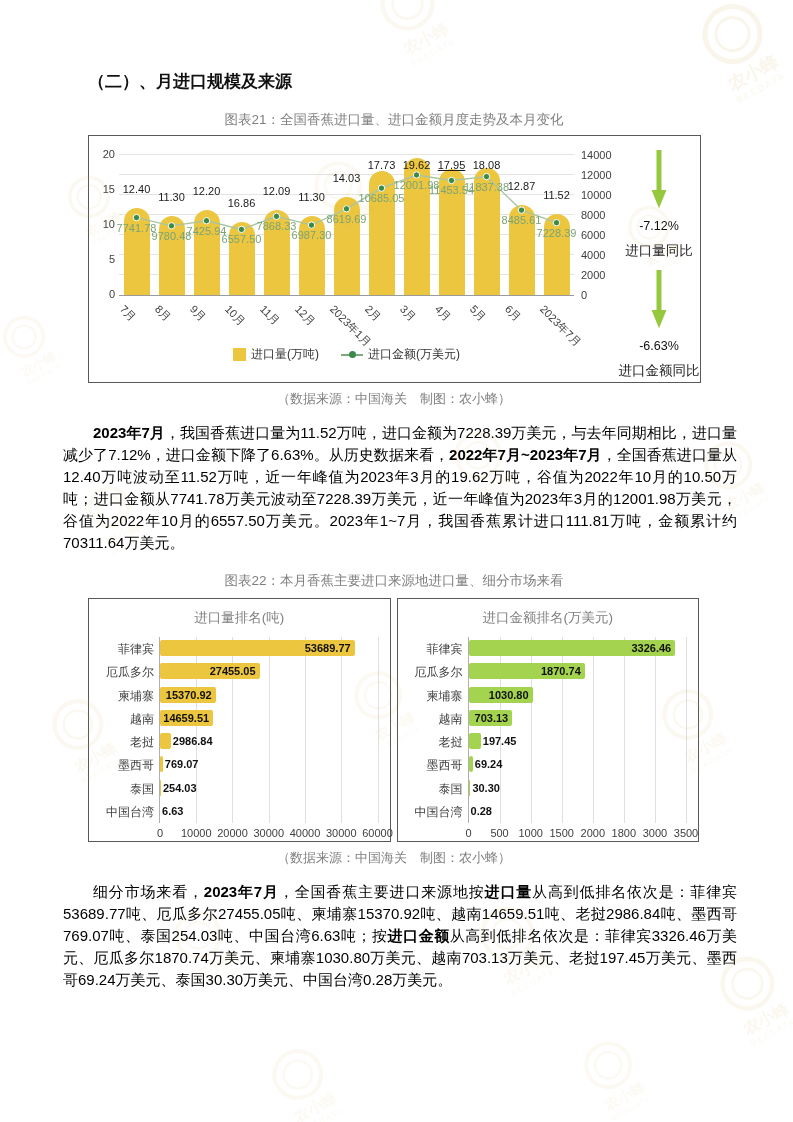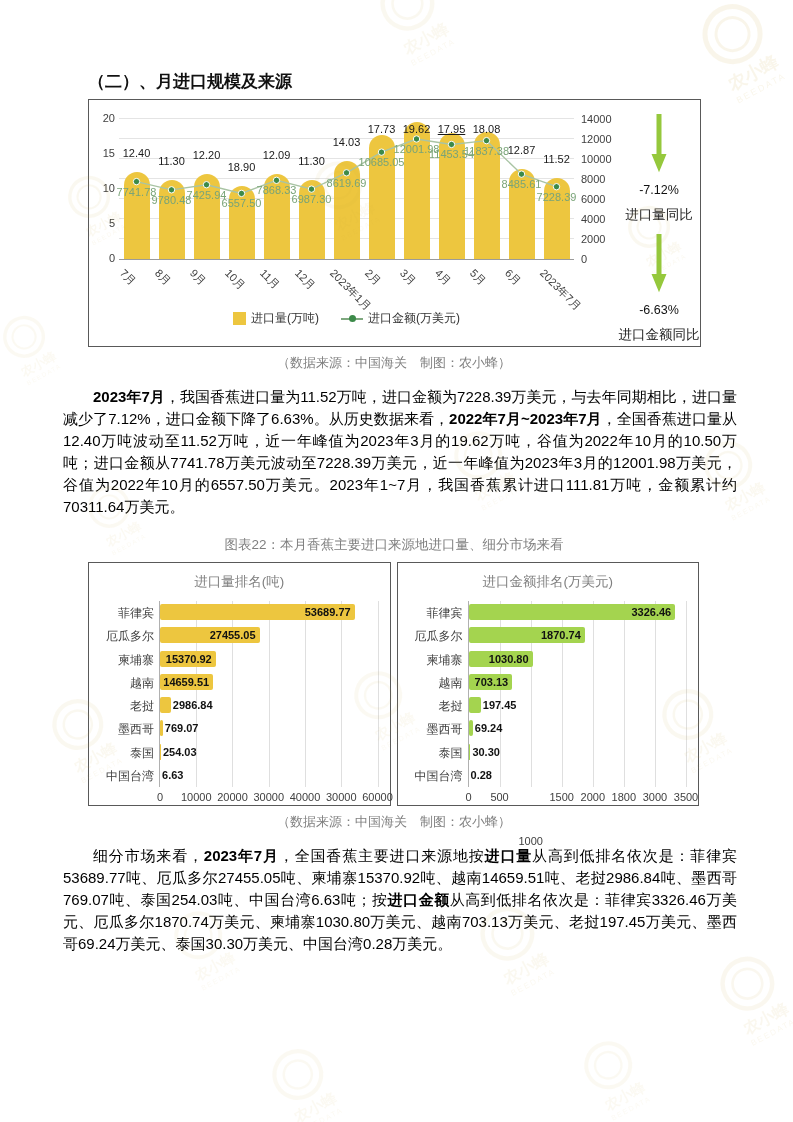--- a/index.html
+++ b/index.html
@@ -142,20 +142,21 @@
       </div>
       <div class="wm" style="left: 560px; top: 1030px; opacity: 0.06; transform: rotate(-28deg) scale(0.8);">
         <div class="wmc"></div>
         <div class="wmt">农小蜂</div>
         <div class="wms">BEEDATA</div>
       </div>
     </div>
 
   <h2 class="heading">（二）、月进口规模及来源</h2>
 
+  <div class="caption">图表21：全国香蕉进口量、进口金额月度走势及本月变化</div>
 
   <div class="c21" id="c21">
     <div id="c21plot">
         <div class="c21gh" style="bottom: 20px;"></div>
         <div class="c21gh" style="bottom: 40px;"></div>
         <div class="c21gh" style="bottom: 60px;"></div>
         <div class="c21gh" style="bottom: 80px;"></div>
         <div class="c21gh" style="bottom: 100px;"></div>
         <div class="c21gh" style="bottom: 120px;"></div>
         <div class="c21gh" style="bottom: 140px;"></div>
@@ -184,21 +185,21 @@
           <circle cx="262.5" cy="33.14950000000002" r="3.2" fill="#3C8A49" stroke="#fff" stroke-width="1"></circle>
           <circle cx="297.5" cy="19.980199999999996" r="3.2" fill="#3C8A49" stroke="#fff" stroke-width="1"></circle>
           <circle cx="332.5" cy="25.46459999999999" r="3.2" fill="#3C8A49" stroke="#fff" stroke-width="1"></circle>
           <circle cx="367.5" cy="21.62620000000001" r="3.2" fill="#3C8A49" stroke="#fff" stroke-width="1"></circle>
           <circle cx="402.5" cy="55.14389999999999" r="3.2" fill="#3C8A49" stroke="#fff" stroke-width="1"></circle>
           <circle cx="437.5" cy="67.7161" r="3.2" fill="#3C8A49" stroke="#fff" stroke-width="1"></circle>
         </svg>
         <div class="c21bl" style="left: 17.5px; bottom: 99.8px;">12.40</div>
         <div class="c21bl" style="left: 52.5px; bottom: 92.1px;">11.30</div>
         <div class="c21bl" style="left: 87.5px; bottom: 98.4px;">12.20</div>
-        <div class="c21bl" style="left: 122.5px; bottom: 86.5px;">18.90</div>
+        <div class="c21bl" style="left: 122.5px; bottom: 86.5px;">16.86</div>
         <div class="c21bl" style="left: 157.5px; bottom: 97.63px;">12.09</div>
         <div class="c21bl" style="left: 192.5px; bottom: 92.1px;">11.30</div>
         <div class="c21bl" style="left: 227.5px; bottom: 111.21px;">14.03</div>
         <div class="c21bl" style="left: 262.5px; bottom: 124px;">17.73</div>
         <div class="c21bl" style="left: 297.5px; bottom: 124px;">19.62</div>
         <div class="c21bl" style="left: 332.5px; bottom: 124px; text-decoration: underline;">17.95</div>
         <div class="c21bl" style="left: 367.5px; bottom: 124px;">18.08</div>
         <div class="c21bl" style="left: 402.5px; bottom: 103.09px;">12.87</div>
         <div class="c21bl" style="left: 437.5px; bottom: 93.64px;">11.52</div>
         <div class="c21gl" style="left: 17.5px; top: 66.5822px;">7741.78</div>
@@ -322,21 +323,21 @@
           <div class="c22v" style="top: 167.75px; left: calc(0.01105% + 2px);">6.63</div>
         </div>
     </div>
     <div class="panel">
       <div class="ptitle">进口金额排名(万美元)</div>
       <div class="pplot" id="c22bplot">
           <div class="c22t" style="left: 0%;">0</div>
           <div class="c22g" style="left: 14.2857%;"></div>
           <div class="c22t" style="left: 14.2857%; text-align: center;">500</div>
           <div class="c22g" style="left: 28.5714%;"></div>
-          <div class="c22t" style="left: 28.5714%; margin-top: 44px;">1000</div>
+          <div class="c22t" style="left: 28.5714%;">1000</div>
           <div class="c22g" style="left: 42.8571%;"></div>
           <div class="c22t" style="left: 42.8571%;">1500</div>
           <div class="c22g" style="left: 57.1429%;"></div>
           <div class="c22t" style="left: 57.1429%;">2000</div>
           <div class="c22g" style="left: 71.4286%;"></div>
           <div class="c22t" style="left: 71.4286%;">1800</div>
           <div class="c22g" style="left: 85.7143%;"></div>
           <div class="c22t" style="left: 85.7143%;">3000</div>
           <div class="c22g" style="left: 100%;"></div>
           <div class="c22t" style="left: 100%;">3500</div>

